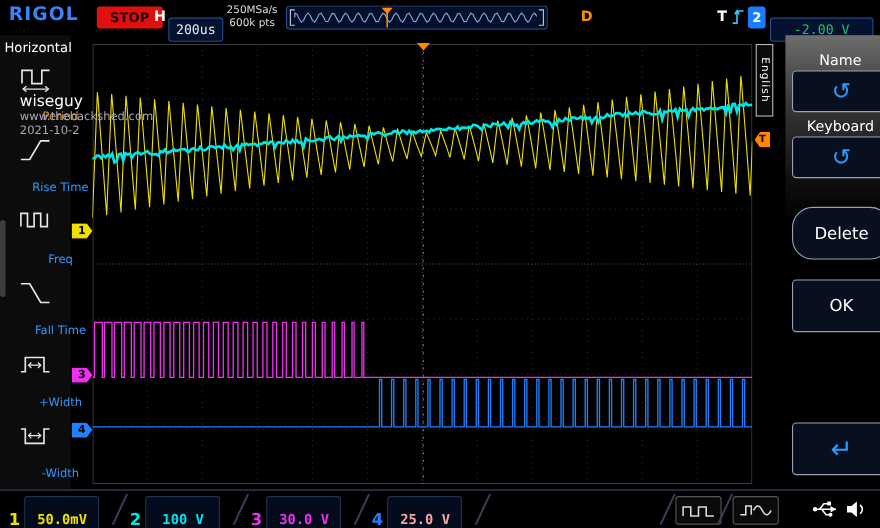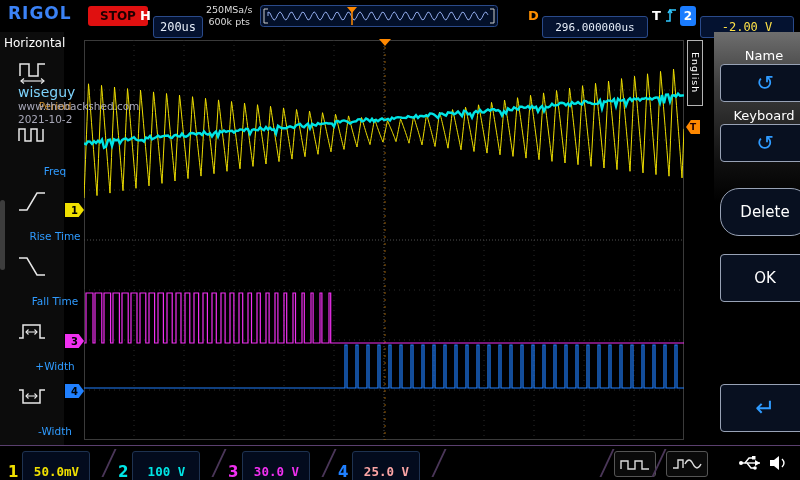--- a/index.html
+++ b/index.html
@@ -24,21 +24,21 @@
   #leftbar{position:absolute;left:0;top:32px;width:64px;height:416px;background:#0c0c0c;}
   .lefttitle{padding:4px 0 2px 4px;font-size:12px;color:#fff;}
   .litem{position:relative;height:65px;cursor:pointer;padding-left:23px;}
   .litem svg{position:absolute;left:50%;top:7px;transform:translateX(-50%);}
   .llabel{position:absolute;bottom:5px;width:100%;text-align:center;font-size:10.5px;color:#2f9bff;}
   .litem.hl .llabel{color:#d09030;}
   .pageind{position:absolute;left:0;top:168px;width:5px;height:70px;background:#3d3d3d;border-radius:3px;}
   
   #grat{position:absolute;left:84px;top:40px;width:600px;height:400px;background:#000;}
   .wm{position:absolute;z-index:5;pointer-events:none;}
-  .wm1{left:18px;top:84px;font-size:14px;color:#7dd3fc;}
+  .wm1{left:18px;top:84px;font-size:14px;color:#ffffff;}
   .wm2{left:18px;top:100px;font-size:10.5px;color:#a8a8b8;}
   .wm3{left:18px;top:113px;font-size:10.5px;color:#a8a8b8;}
   .chtab{position:absolute;left:65px;width:19px;height:14px;color:#000;font-size:10px;font-weight:700;
          display:flex;align-items:center;justify-content:center;
          clip-path:polygon(0 0,72% 0,100% 50%,72% 100%,0 100%);z-index:6;}
   .trigtab{position:absolute;left:686px;top:120px;width:14px;height:14px;background:#ff8800;color:#200;
            font-size:9px;font-weight:700;display:flex;align-items:center;justify-content:center;
            clip-path:polygon(0 50%,35% 0,100% 0,100% 100%,35% 100%);z-index:6;}
   .toptri{position:absolute;left:379px;top:39px;width:0;height:0;z-index:6;
           border-left:6px solid transparent;border-right:6px solid transparent;border-top:7px solid #ff8800;}
@@ -83,56 +83,55 @@
     <svg id="memsvg" width="238" height="22">
         <rect x="0.5" y="0.5" width="237" height="21" rx="3" fill="#031029" stroke="#2a4a8a"></rect>
         <path d="M8,11L8,7.0L10,8.0L12,12.3L14,15.2L16,13.5L18,9.1L20,6.8L22,9.1L24,13.5L26,15.1L28,12.3L30,8.0L32,7.0L34,10.4L36,14.4L38,14.7L40,11.0L42,7.2L44,7.6L46,11.7L48,15.0L50,13.9L52,9.7L54,6.8L56,8.6L58,13.0L60,15.2L62,12.9L64,8.5L66,6.9L68,9.8L70,14.0L72,15.0L74,11.6L76,7.6L78,7.3L80,11.1L82,14.8L84,14.4L86,10.3L88,7.0L90,8.1L92,12.4L94,15.2L96,13.4L98,9.0L100,6.8L102,9.2L104,13.5L106,15.1L108,12.2L110,8.0L112,7.0L114,10.4L116,14.5L118,14.7L120,10.9L122,7.2L124,7.7L126,11.8L128,15.0L130,13.9L132,9.6L134,6.8L136,8.6L138,13.0L140,15.2L142,12.8L144,8.4L146,6.9L148,9.8L150,14.1L152,14.9L154,11.5L156,7.5L158,7.3L160,11.1L162,14.8L164,14.3L166,10.2L168,7.0L170,8.1L172,12.4L174,15.2L176,13.3L178,8.9L180,6.8L182,9.2L184,13.6L186,15.1L188,12.1L190,7.9L192,7.1L194,10.5L196,14.5L198,14.7L200,10.8L202,7.2L204,7.7L206,11.8L208,15.0L210,13.8L212,9.5L214,6.8L216,8.7L218,13.1L220,15.2L222,12.7L224,8.4L226,6.9L228,9.9" fill="none" stroke="#8fa8e8" stroke-width="1"></path>
         <path d="M8,4 H4 V18 H8" fill="none" stroke="#ccc" stroke-width="1"></path>
         <path d="M230,4 H234 V18 H230" fill="none" stroke="#ccc" stroke-width="1"></path>
         <line x1="92" y1="2" x2="92" y2="20" stroke="#ff8800" stroke-width="1.5"></line>
         <path d="M87,2 L97,2 L92,8 Z" fill="#ff8800"></path>
       </svg>
 
     <div class="tlabel dletter" style="left:528px;">D</div>
-    <div class="navybox tbox" style="left:542px;width:104px;font-size:11px;">296.000000us</div>
 
     <div class="tlabel" style="left:652px;">T</div>
     <svg width="13" height="17" style="position:absolute;left:665px;top:7px;">
       <polyline points="1,14 5,14 5,3 11,3" fill="none" stroke="#30c8ff" stroke-width="1.5"></polyline>
       <polyline points="3,6 5,3 7,6" fill="none" stroke="#30c8ff" stroke-width="1.5"></polyline>
     </svg>
     <div class="srcbox">2</div>
-    <div class="navybox tbox" style="left:700px;width:92px;color:#fde047;">-2.00 V</div>
+    <div class="navybox tbox" style="left:700px;width:92px;color:#22c55e;">-2.00 V</div>
   </div>
 
   <div id="leftbar">
     <div class="lefttitle">Horizontal</div>
 
     <div class="litem hl">
       <svg width="30" height="26">
         <polyline points="3,17 3,5 12,5 12,17 21,17 21,5 28,5" fill="none" stroke="#e8e8e8" stroke-width="1.5"></polyline>
         <line x1="4" y1="22" x2="27" y2="22" stroke="#e8e8e8" stroke-width="1.2"></line>
         <polyline points="7,19.5 4,22 7,24.5" fill="none" stroke="#e8e8e8" stroke-width="1.2"></polyline>
         <polyline points="24,19.5 27,22 24,24.5" fill="none" stroke="#e8e8e8" stroke-width="1.2"></polyline>
       </svg>
       <div class="llabel">Period</div>
     </div>
 
     <div class="litem">
       <svg width="30" height="26">
+        <polyline points="2,21 10,21 20,4 28,4" fill="none" stroke="#e8e8e8" stroke-width="1.5"></polyline>
+      </svg>
+      <div class="llabel">Rise Time</div>
+    </div>
+
+    <div class="litem">
+      <svg width="30" height="26">
         <polyline points="2,17 2,5 8,5 8,17 14,17 14,5 20,5 20,17 26,17 26,5" fill="none" stroke="#e8e8e8" stroke-width="1.5"></polyline>
       </svg>
       <div class="llabel">Freq</div>
-    </div>
-
-    <div class="litem">
-      <svg width="30" height="26">
-        <polyline points="2,21 10,21 20,4 28,4" fill="none" stroke="#e8e8e8" stroke-width="1.5"></polyline>
-      </svg>
-      <div class="llabel">Rise Time</div>
     </div>
 
     <div class="litem">
       <svg width="30" height="26">
         <polyline points="2,4 10,4 20,21 28,21" fill="none" stroke="#e8e8e8" stroke-width="1.5"></polyline>
       </svg>
       <div class="llabel">Fall Time</div>
     </div>
 
     <div class="litem">

